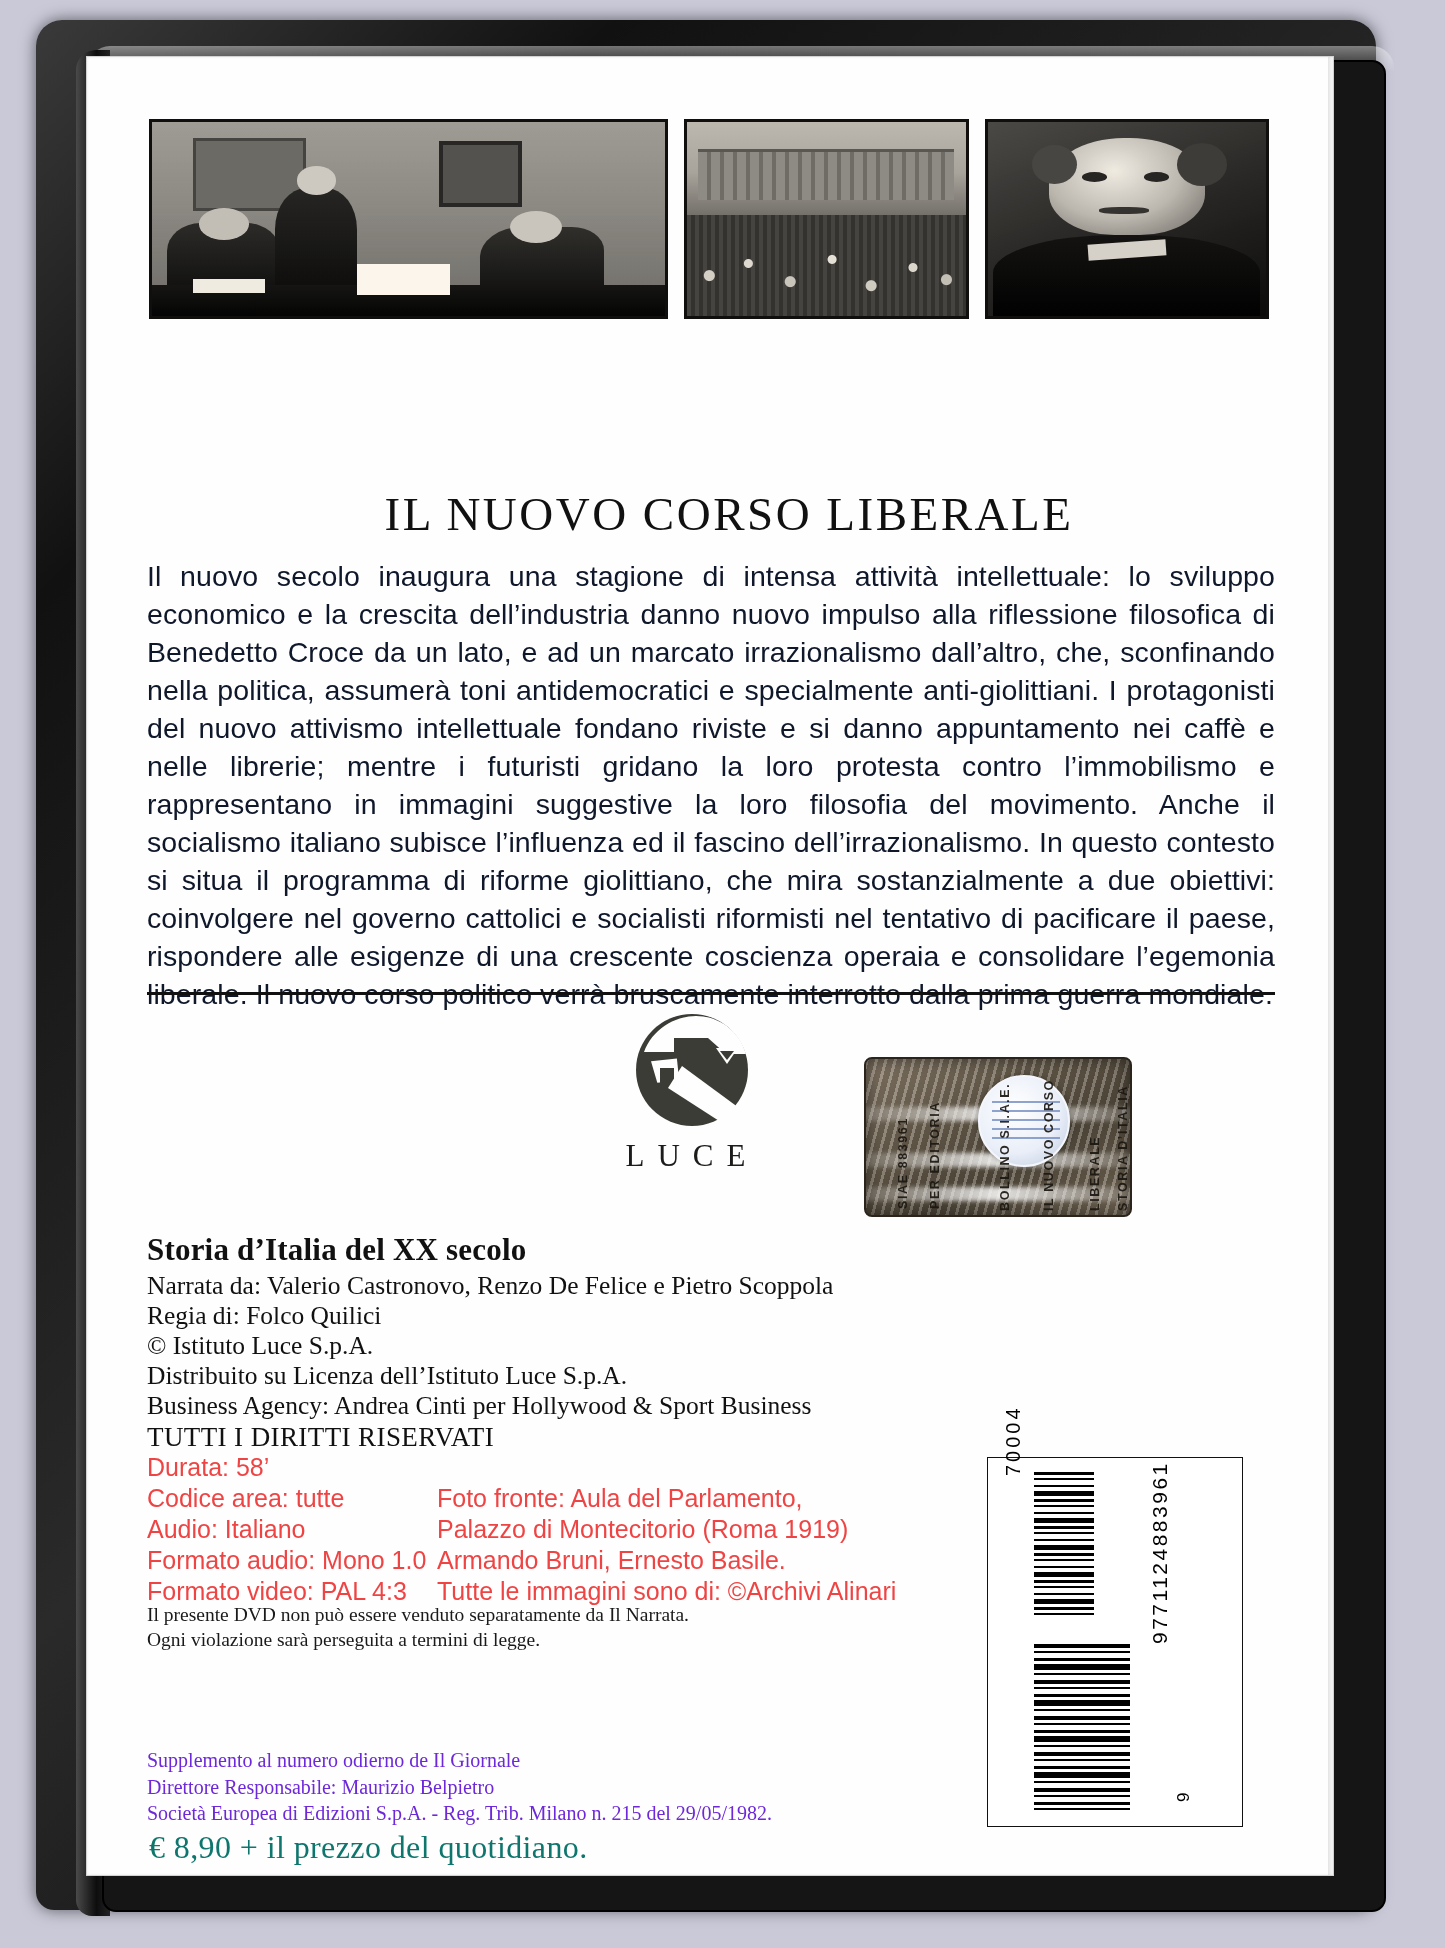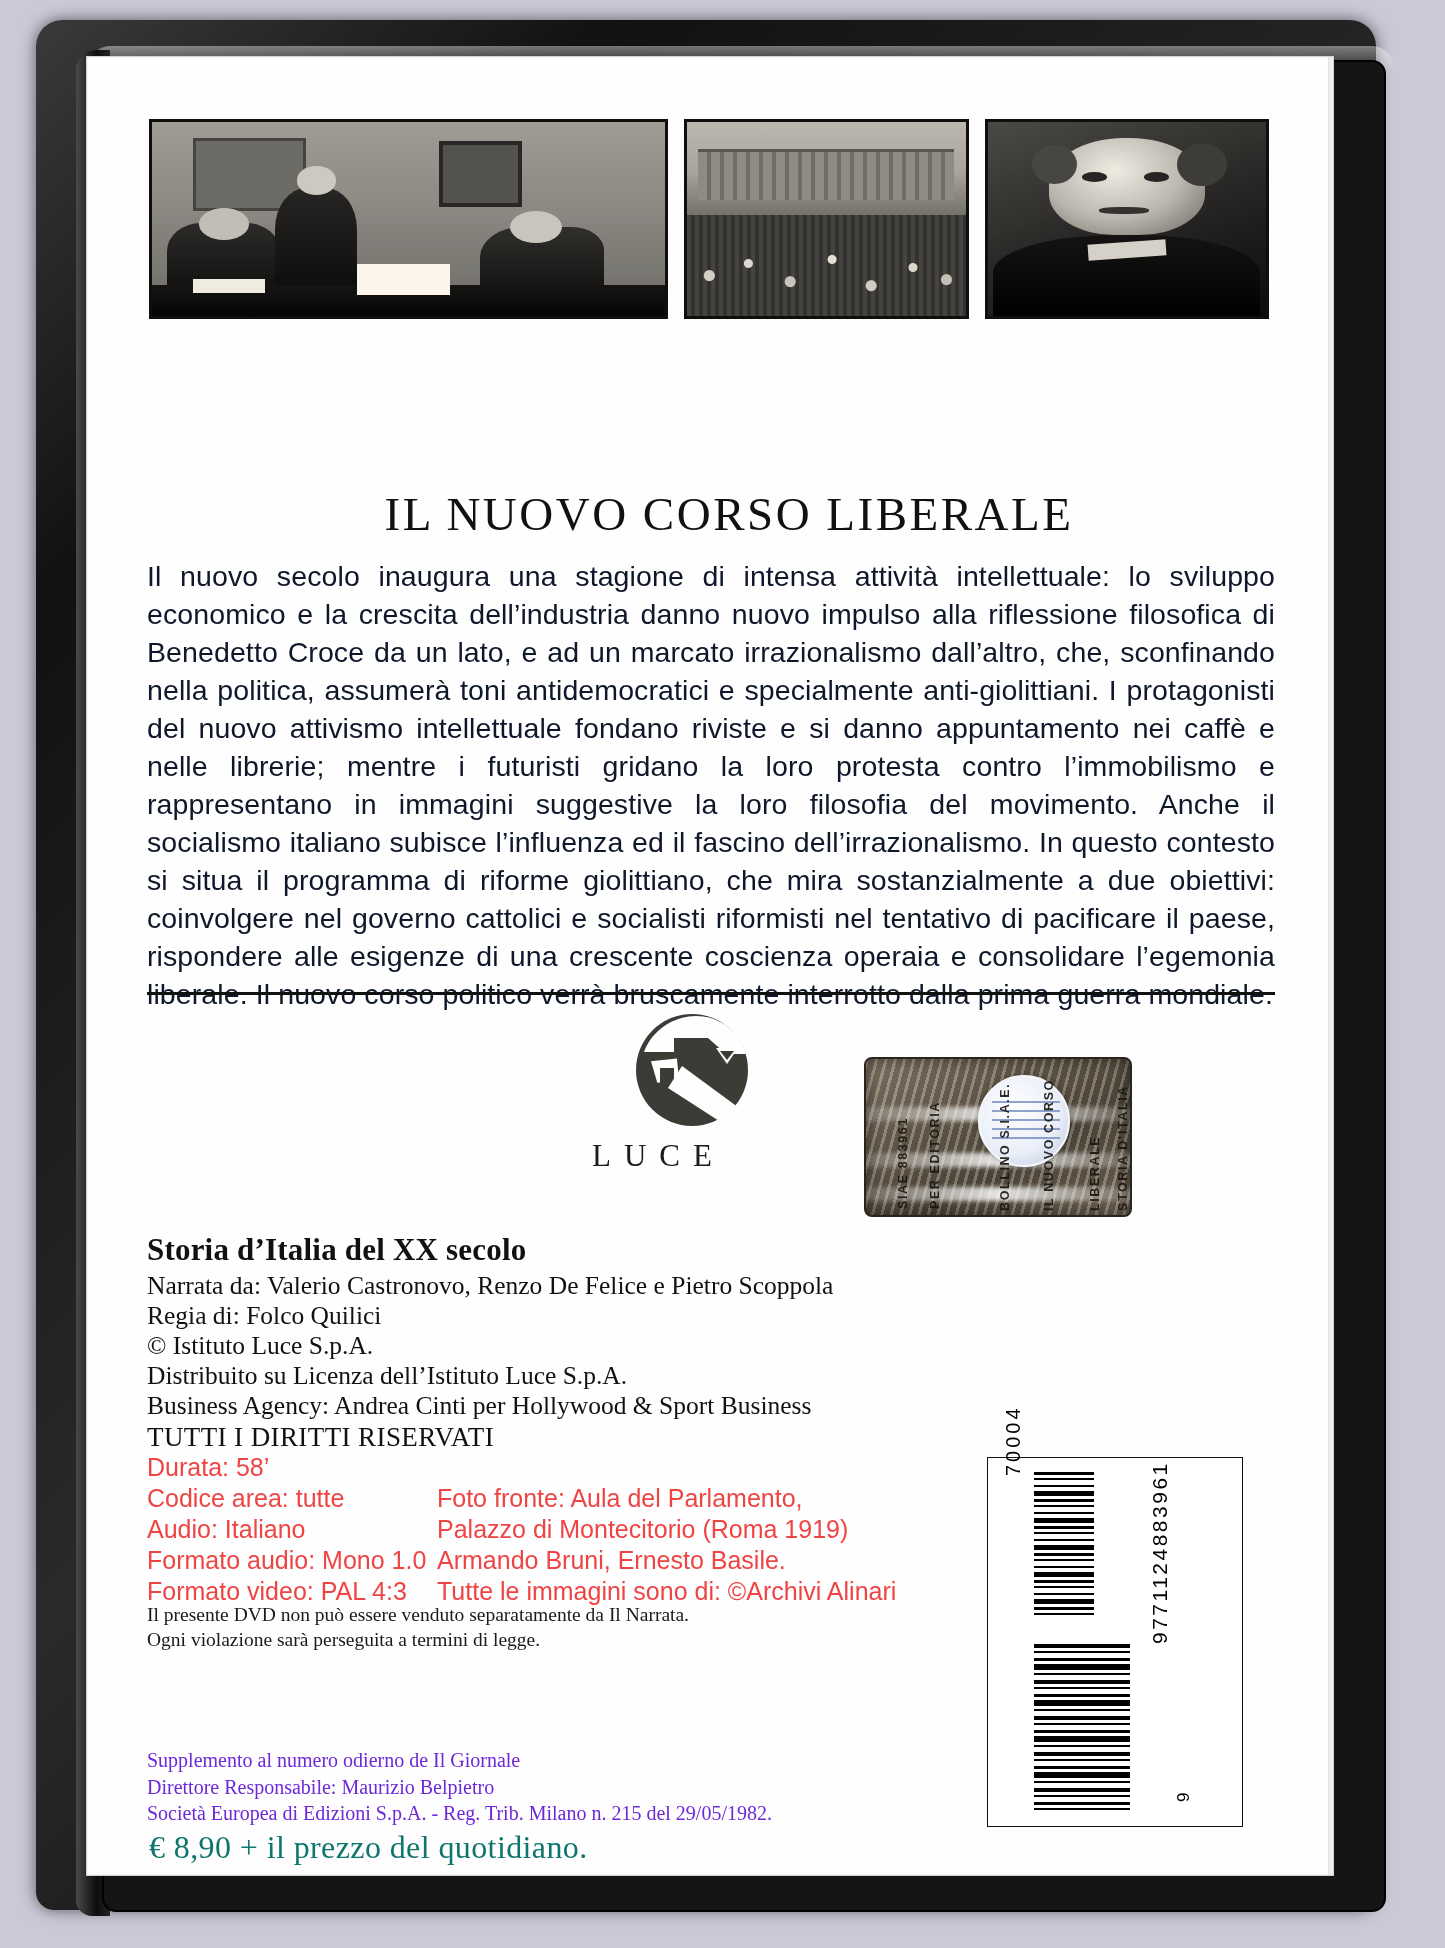--- a/index.html
+++ b/index.html
@@ -189,21 +189,21 @@
     text-align:justify;
     color:#0f172a;
     letter-spacing:.1px;
   }
   .rule {
     position:absolute; left:60px; top:935px; width:1128px;
     height:3px; background:#111;
   }
   
   .luce-block {
-    position:absolute; left:505px; top:955px; width:200px; 
+    position:absolute; left:505px; top:955px; width:200px; text-align:center;
   }
   .luce-mark { width:116px; height:116px; margin:0 auto; display:block; }
   .luce-word {
     margin-top:10px;
     font-family:"Liberation Serif", serif;
     font-size:31px; letter-spacing:13px; color:#1c1c1a;
   }
   
   .holo {
     position:absolute; left:777px; top:1000px;

